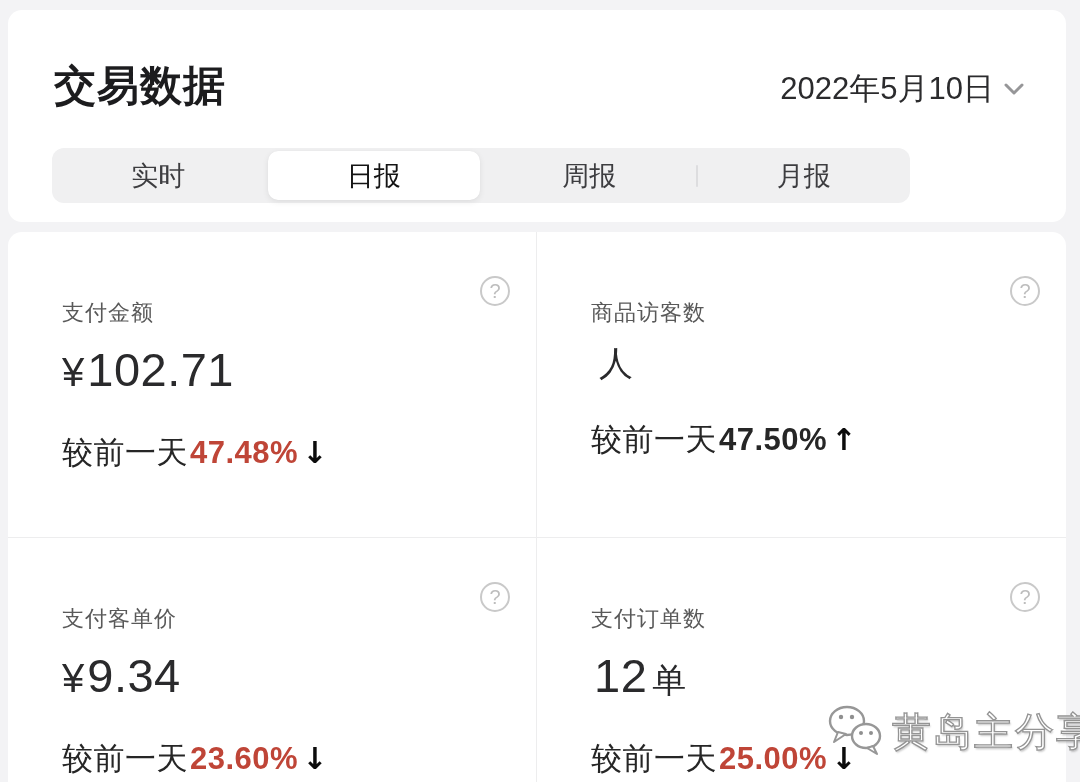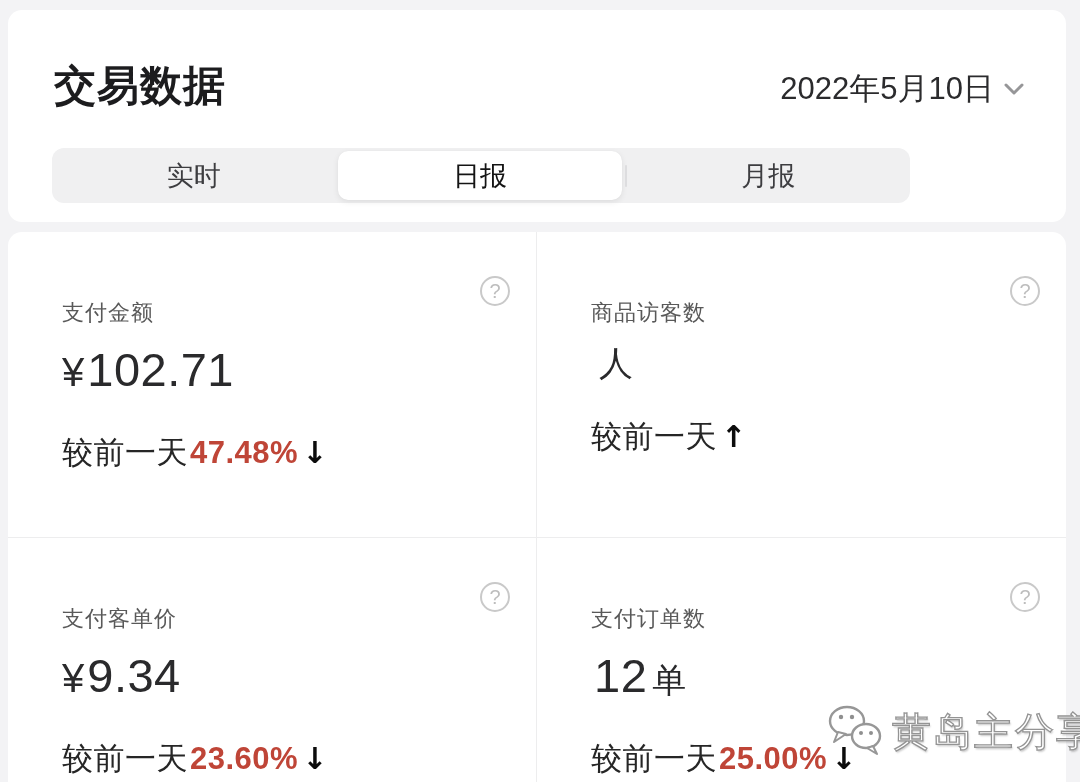--- a/index.html
+++ b/index.html
@@ -119,20 +119,21 @@
     <span class="chevron-down">
       <svg width="20" height="13" viewBox="0 0 20 13">
         <polyline points="2,2 10,10 18,2" fill="none" stroke="#969698" stroke-width="3" stroke-linecap="round" stroke-linejoin="round"></polyline>
       </svg>
     </span>
   </div>
 
   <div class="tab-bar">
     <div class="tab">实时</div>
     <div class="tab selected">日报</div>
+    <div class="tab">周报</div>
     <div class="tab-divider"></div>
     <div class="tab">月报</div>
   </div>
 </div>
 
 <div class="cards-panel">
 
   <section class="card b-right b-bottom">
     <div class="help">
       <span>?</span>
@@ -154,20 +155,21 @@
     <div class="help">
       <span>?</span>
     </div>
     <div class="metric-label">商品访客数</div>
     <div class="metric-value">
       <span class="prefix"></span>
       <span class="suffix">人</span>
     </div>
     <div class="metric-change">
       <span>较前一天</span>
+      <span class="pct" style="color: rgb(38, 38, 38);">47.50%</span>
       <span class="arrow">↑</span>
     </div>
   </section>
 
   <section class="card b-right">
     <div class="help">
       <span>?</span>
     </div>
     <div class="metric-label">支付客单价</div>
     <div class="metric-value">

